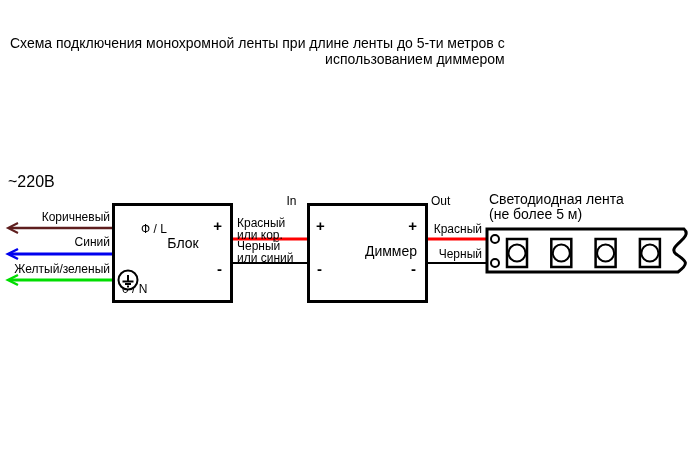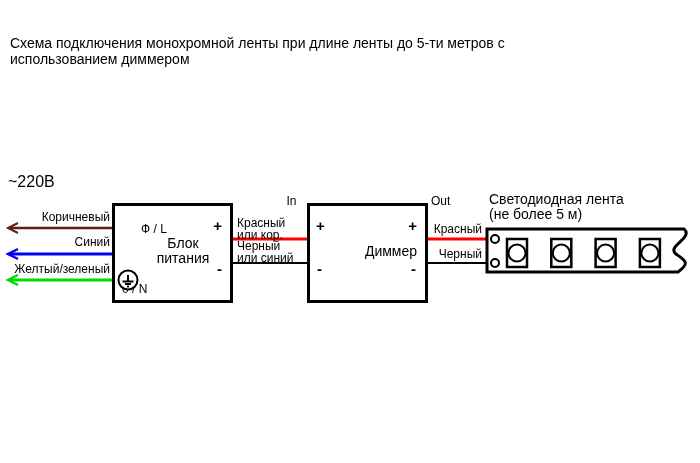--- a/index.html
+++ b/index.html
@@ -4,21 +4,21 @@
 <style>
   html,body{margin:0;padding:0;background:#fff;}
   .canvas{position:relative;width:700px;height:463px;background:#ffffff;overflow:hidden;
           font-family:"Liberation Sans","DejaVu Sans",sans-serif;color:#000;}
   .abs{position:absolute;}
   .overlay{position:absolute;left:0;top:0;z-index:1;}
   .block{position:absolute;z-index:2;background:#fff;border:3px solid #000;box-sizing:border-box;}
   .lbl{position:absolute;z-index:3;font-size:12px;line-height:11.5px;white-space:nowrap;}
   .lbl2{line-height:12px;}
   .r{text-align:right;}
-  .title{position:absolute;z-index:3;font-size:14px;line-height:15.5px;white-space:nowrap;}
+  .title{position:absolute;z-index:3;font-size:14px;line-height:15.5px;white-space:nowrap;text-align:right;}
   .voltage{position:absolute;z-index:3;font-size:16px;white-space:nowrap;}
   .term{position:absolute;z-index:3;font-size:12px;white-space:nowrap;}
   .blockname{position:absolute;z-index:3;font-size:14px;line-height:15px;text-align:center;white-space:nowrap;}
   .sign{position:absolute;z-index:3;font-size:15px;font-weight:bold;line-height:15px;}
   .striptitle{position:absolute;z-index:3;font-size:14px;line-height:14.5px;white-space:nowrap;}
 </style>
 </head>
 <body>
 
 <div class="canvas">
@@ -70,21 +70,20 @@
 
   <div class="lbl r" style="left:18px;top:212px;width:92px;">Коричневый</div>
   <div class="lbl r" style="left:18px;top:237px;width:92px;">Синий</div>
   <div class="lbl r" style="left:8px;top:264px;width:102px;">Желтый/зеленый</div>
 
   <div class="block" style="left:112px;top:203px;width:121px;height:100px;">
     <div class="term" style="left:7px;top:16px;margin-left:19px;">Ф / L</div>
     <div class="term" style="left:7px;top:40px;margin-top:36px;">0 / N</div>
     <div class="blockname" style="left:24px;top:30px;width:88px;">
       <div>Блок</div>
-      <div>питания</div>
     </div>
     <div class="sign" style="right:8px;top:12px;">+</div>
     <div class="sign" style="right:8px;top:55px;">-</div>
     <svg class="abs" style="left:0px;top:60px;z-index:3;" width="28" height="28">
       <circle cx="13" cy="14" r="9.5" fill="#fff" stroke="#000" stroke-width="2"></circle>
       <line x1="13" y1="9" x2="13" y2="15.5" stroke="#000" stroke-width="2"></line>
       <line x1="7.5" y1="15.5" x2="18.5" y2="15.5" stroke="#000" stroke-width="2"></line>
       <line x1="10" y1="18" x2="16" y2="18" stroke="#000" stroke-width="2"></line>
       <line x1="12" y1="20.5" x2="14" y2="20.5" stroke="#000" stroke-width="2"></line>
     </svg>

